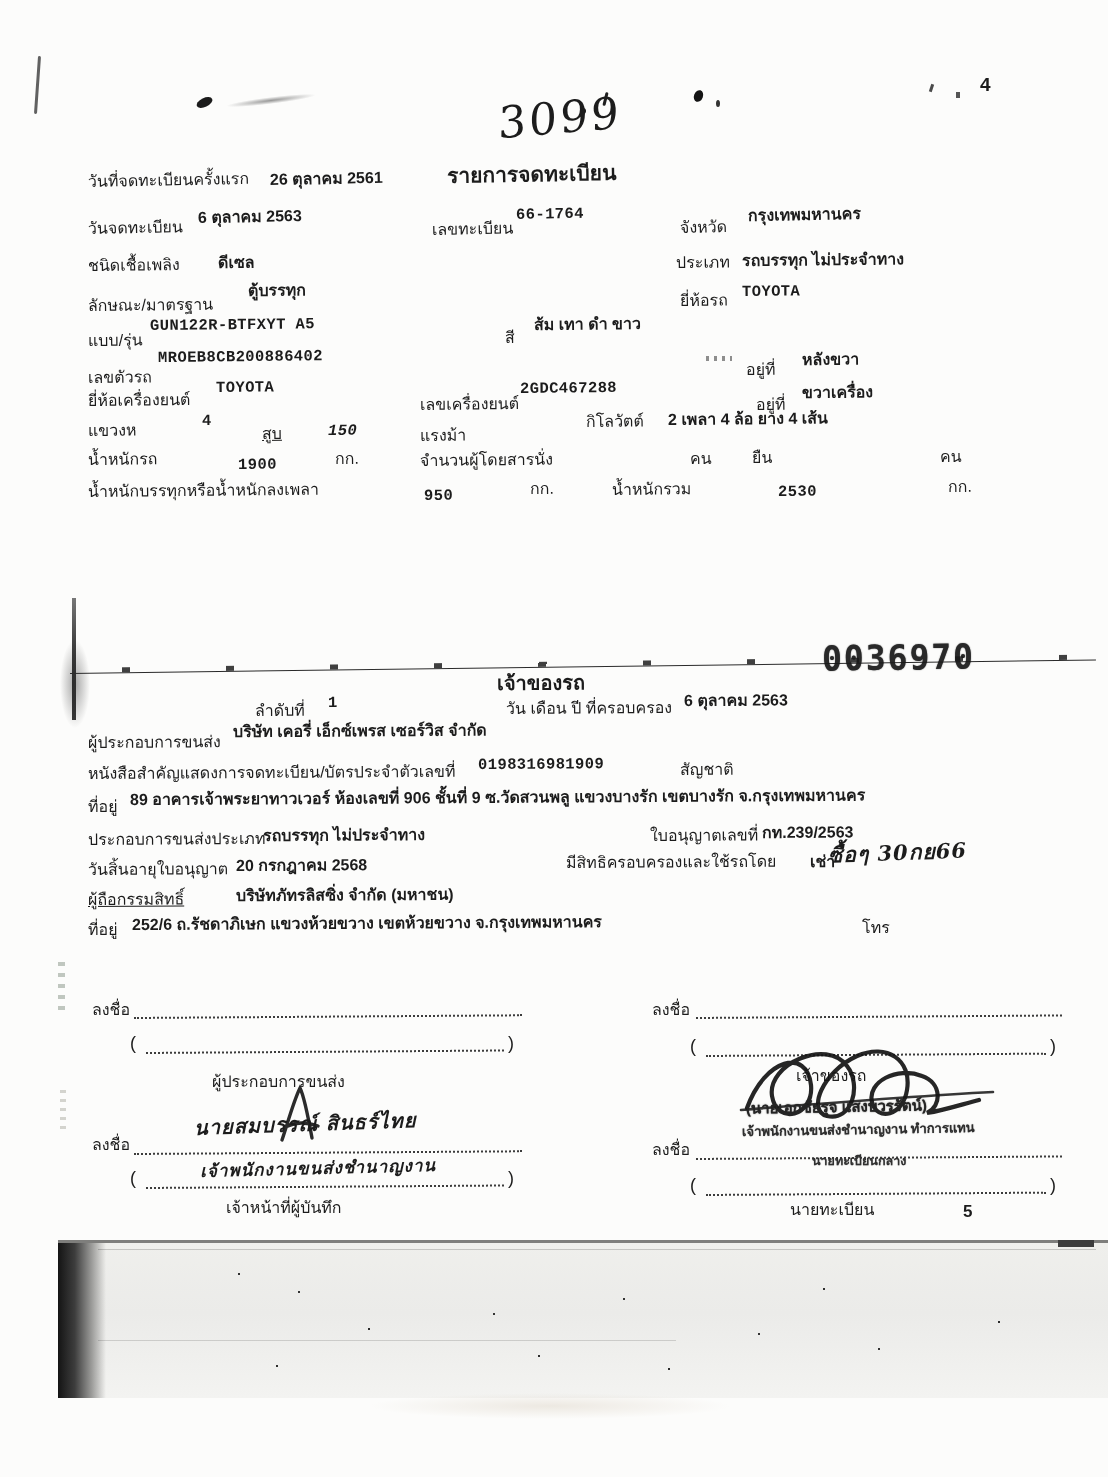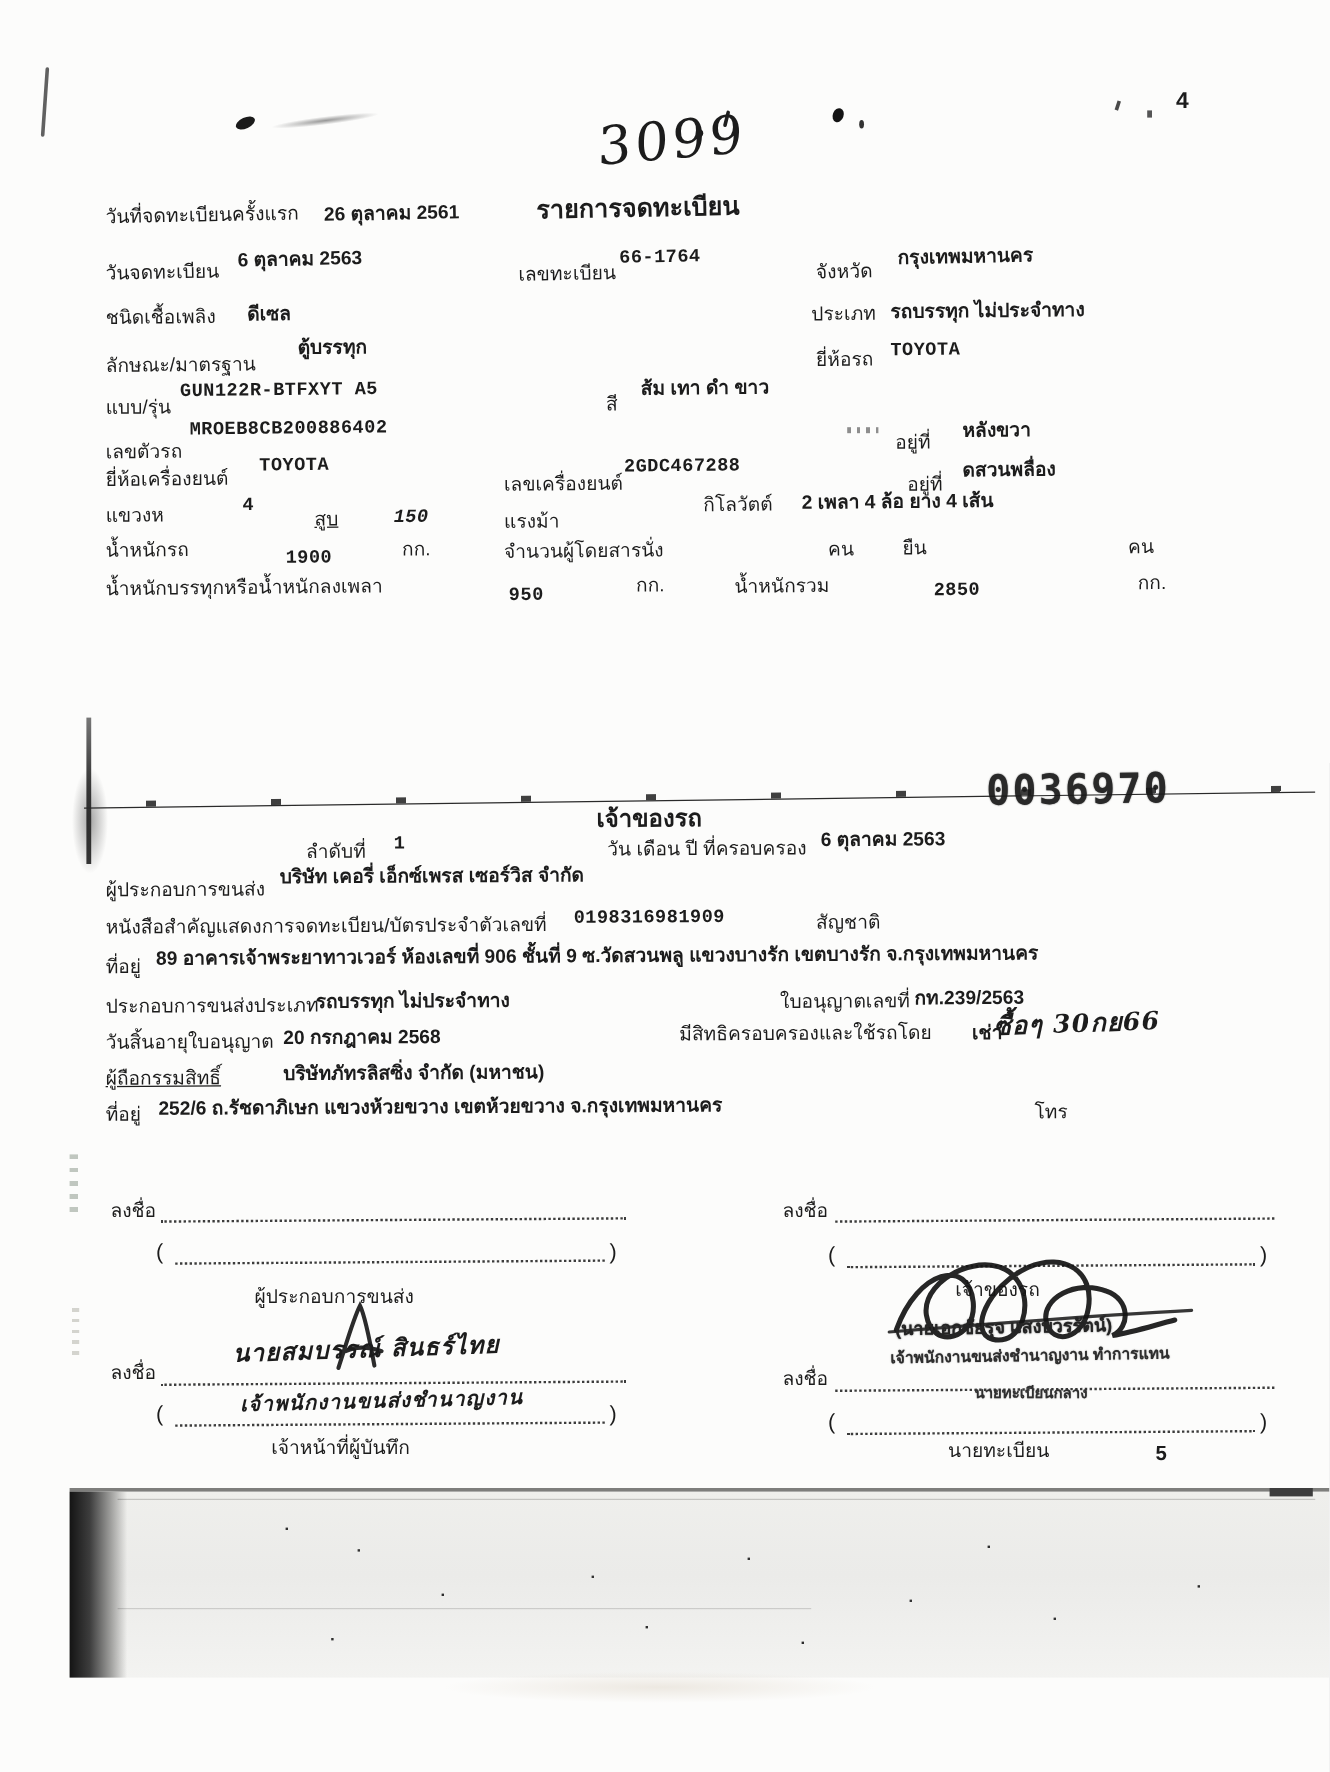--- a/index.html
+++ b/index.html
@@ -86,21 +86,21 @@
   <span class="t val sk1" style="left:270px;top:170px;">26 ตุลาคม 2561</span>
 
   <span class="t lab sk1" style="left:88px;top:219px;">วันจดทะเบียน</span>
   <span class="t val sk1" style="left:198px;top:208px;">6 ตุลาคม 2563</span>
   <span class="t lab sk1" style="left:432px;top:220px;">เลขทะเบียน</span>
   <span class="t val mono sk1" style="left:516px;top:206px;">66-1764</span>
   <span class="t lab sk1" style="left:680px;top:218px;">จังหวัด</span>
   <span class="t val sk1" style="left:748px;top:206px;">กรุงเทพมหานคร</span>
 
   <span class="t lab sk2" style="left:88px;top:256px;">ชนิดเชื้อเพลิง</span>
-  <span class="t val sk2" style="left:206px;top:253px;">ดีเซล</span>
+  <span class="t val sk2" style="left:218px;top:253px;">ดีเซล</span>
   <span class="t lab sk2" style="left:676px;top:253px;">ประเภท</span>
   <span class="t val sk2" style="left:742px;top:251px;">รถบรรทุก ไม่ประจำทาง</span>
 
   <span class="t lab sk2" style="left:88px;top:296px;">ลักษณะ/มาตรฐาน</span>
   <span class="t val sk2" style="left:248px;top:281px;">ตู้บรรทุก</span>
   <span class="t lab sk2" style="left:680px;top:291px;">ยี่ห้อรถ</span>
   <span class="t val mono sk2" style="left:742px;top:283px;">TOYOTA</span>
 
   <span class="t lab sk2" style="left:88px;top:331px;">แบบ/รุ่น</span>
   <span class="t val mono sk2" style="left:150px;top:317px;">GUN122R-BTFXYT A5</span>
@@ -111,21 +111,21 @@
   <span class="t val mono sk2" style="left:158px;top:349px;">MROEB8CB200886402</span>
   <span class="t lab sk2" style="left:746px;top:360px;">อยู่ที่</span>
   <span class="t val sk2" style="left:802px;top:350px;">หลังขวา</span>
   <div class="artifact" style="left:706px;top:356px;width:26px;height:5px;background:repeating-linear-gradient(90deg,#444 0 3px,transparent 3px 8px);opacity:.6;"></div>
 
   <span class="t lab sk2" style="left:88px;top:391px;">ยี่ห้อเครื่องยนต์</span>
   <span class="t val mono sk2" style="left:216px;top:379px;">TOYOTA</span>
   <span class="t lab sk2" style="left:420px;top:395px;">เลขเครื่องยนต์</span>
   <span class="t val mono sk2" style="left:520px;top:380px;">2GDC467288</span>
   <span class="t lab sk2" style="left:756px;top:395px;">อยู่ที่</span>
-  <span class="t val sk2" style="left:802px;top:383px;">ดสวนพลื่อง</span>
+  <span class="t val sk2" style="left:802px;top:383px;">ขวาเครื่อง</span>
 
   <span class="t lab sk2" style="left:88px;top:421px;">แขวงห</span>
   <span class="t val mono sk2" style="left:202px;top:412px;">4</span>
   <span class="t lab sk2" style="left:262px;top:424px;text-decoration:underline;">สูบ</span>
   <span class="t val mono sk2" style="left:328px;top:422px;font-style:italic;">150</span>
   <span class="t lab sk2" style="left:420px;top:426px;">แรงม้า</span>
   <span class="t lab sk2" style="left:586px;top:412px;">กิโลวัตต์</span>
   <span class="t val sk2" style="left:668px;top:410px;">2 เพลา 4 ล้อ ยาง 4 เส้น</span>
 
   <span class="t lab sk2" style="left:88px;top:450px;">น้ำหนักรถ</span>
@@ -133,21 +133,21 @@
   <span class="t lab sk2" style="left:335px;top:449px;">กก.</span>
   <span class="t lab sk2" style="left:420px;top:451px;">จำนวนผู้โดยสารนั่ง</span>
   <span class="t lab sk2" style="left:690px;top:449px;">คน</span>
   <span class="t lab sk2" style="left:752px;top:448px;">ยืน</span>
   <span class="t lab sk2" style="left:940px;top:447px;">คน</span>
 
   <span class="t lab sk2" style="left:88px;top:482px;">น้ำหนักบรรทุกหรือน้ำหนักลงเพลา</span>
   <span class="t val mono sk2" style="left:424px;top:487px;">950</span>
   <span class="t lab sk2" style="left:530px;top:479px;">กก.</span>
   <span class="t lab sk2" style="left:612px;top:480px;">น้ำหนักรวม</span>
-  <span class="t val mono sk2" style="left:778px;top:483px;">2850</span>
+  <span class="t val mono sk2" style="left:778px;top:483px;">2530</span>
   <span class="t lab sk2" style="left:948px;top:477px;">กก.</span>
 
   <div class="perf">
     <div class="ticks"></div>
     <div class="line"></div>
   </div>
   <span class="stamp-num" style="left:822px;top:638px;">0036970</span>
 
   <span class="t hdr2 sk3" style="left:497px;top:671px;">เจ้าของรถ</span>
 

